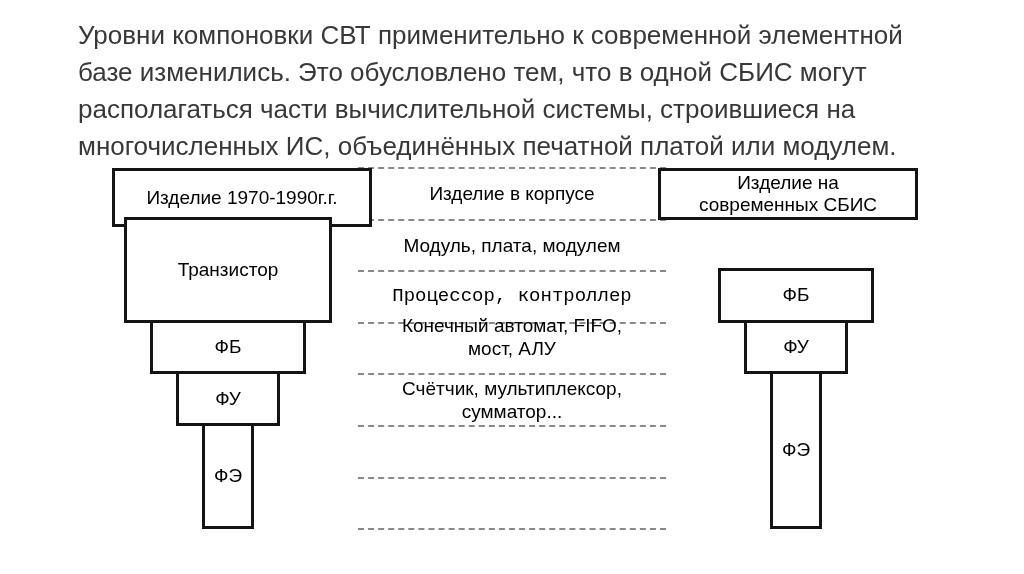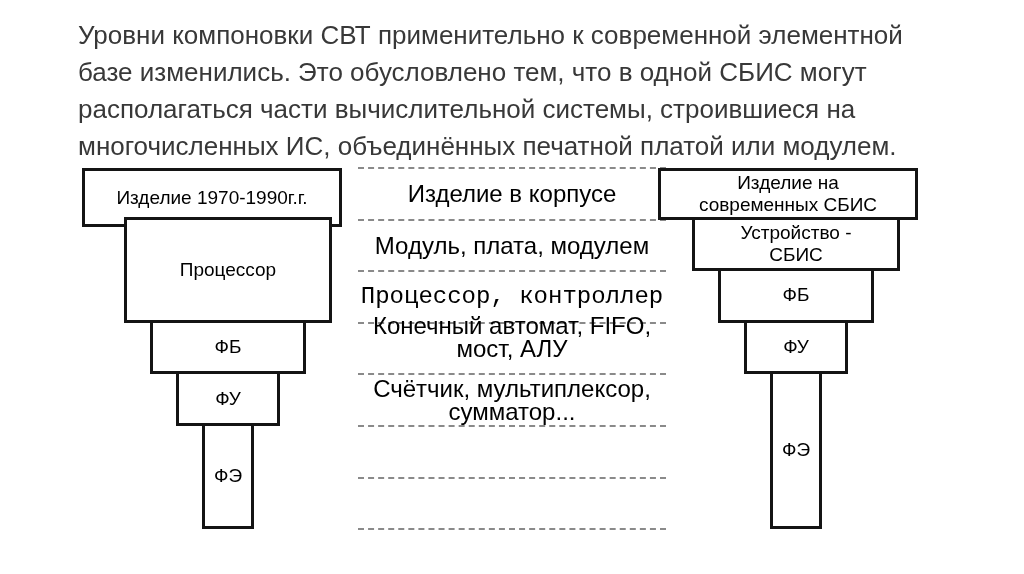--- a/index.html
+++ b/index.html
@@ -46,21 +46,21 @@
     line-height: 22px;
     color: var(--text, #000000);
     white-space: pre-line;
   }
   .level-label {
     position: absolute;
     display: flex;
     align-items: center;
     justify-content: center;
     text-align: center;
-    font-size: 24px;
+    font-size: 19px;
     line-height: 23px;
     color: var(--text, #000000);
     white-space: pre-line;
   }
   .dash-line {
     position: absolute;
     height: 0;
     border-top: 2px dashed var(--dash, #8a8a8a);
   }
 </style>
@@ -81,26 +81,24 @@
       <div class="dash-line" style="left: 358px; width: 308px; top: 425px;"></div>
       <div class="dash-line" style="left: 358px; width: 308px; top: 476.6px;"></div>
       <div class="dash-line" style="left: 358px; width: 308px; top: 528.2px;"></div>
       <div class="level-label" style="left: 358px; width: 308px; top: 168px; height: 51.6px;">Изделие в корпусе</div>
       <div class="level-label" style="left: 358px; width: 308px; top: 219.6px; height: 51.6px;">Модуль, плата, модулем</div>
       <div class="level-label" style="left: 358px; width: 308px; top: 271.2px; height: 51.6px; font-family: Liberation Mono, monospace;">Процессор, контроллер</div>
       <div class="level-label" style="left: 358px; width: 308px; top: 311px; height: 51.6px;">Конечный автомат, FIFO,
 мост, АЛУ</div>
       <div class="level-label" style="left: 358px; width: 308px; top: 374.4px; height: 51.6px;">Счётчик, мультиплексор,
 сумматор...</div>
-      <div class="pyr-box" style="left: 82px; width: 260px; top: 168px; height: 59px;">Изделие 1970-1990г.г.</div>
-      <div class="pyr-box" style="left: 124px; width: 208px; top: 216.6px; height: 106.2px;">Процессор</div>
+      <div class="pyr-box" style="left: 112px; width: 260px; top: 168px; height: 59px;">Изделие 1970-1990г.г.</div>
+      <div class="pyr-box" style="left: 124px; width: 208px; top: 216.6px; height: 106.2px;">Транзистор</div>
       <div class="pyr-box" style="left: 150px; width: 156px; top: 319.8px; height: 54.6px;">ФБ</div>
       <div class="pyr-box" style="left: 176px; width: 104px; top: 371.4px; height: 54.6px;">ФУ</div>
       <div class="pyr-box" style="left: 202px; width: 52px; top: 423px; height: 106.2px;">ФЭ</div>
       <div class="pyr-box" style="left: 658px; width: 260px; top: 168px; height: 51.6px;">Изделие на
 современных СБИС</div>
-      <div class="pyr-box" style="left: 692px; width: 208px; top: 216.6px; height: 54.6px;">Устройство -
-СБИС</div>
       <div class="pyr-box" style="left: 718px; width: 156px; top: 268.2px; height: 54.6px;">ФБ</div>
       <div class="pyr-box" style="left: 744px; width: 104px; top: 319.8px; height: 54.6px;">ФУ</div>
       <div class="pyr-box" style="left: 770px; width: 52px; top: 371.4px; height: 157.8px;">ФЭ</div>
     </div>
 </div>
 
 </body></html>

